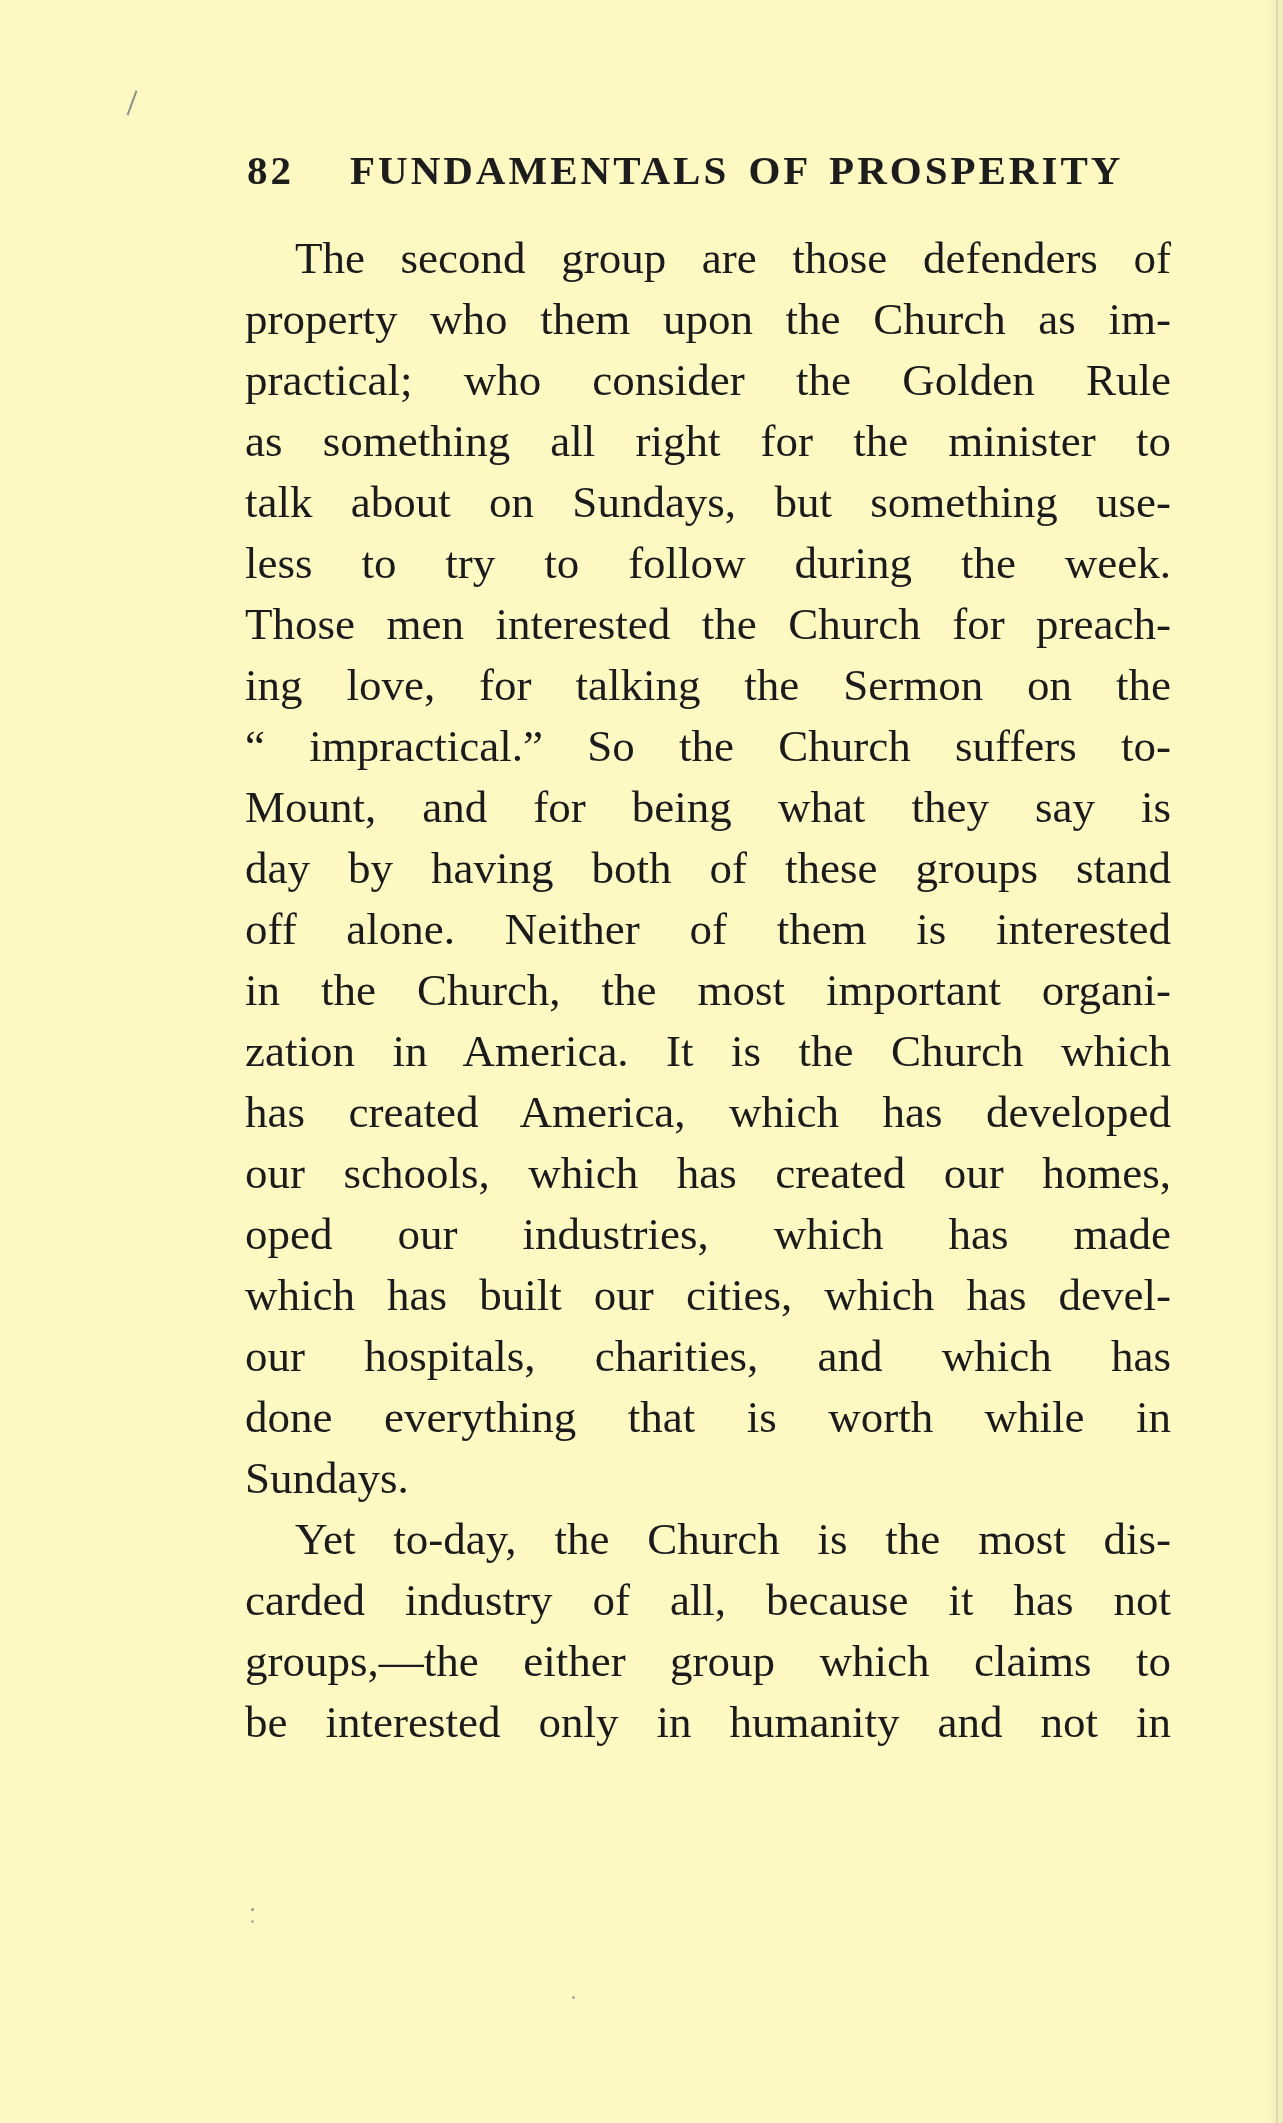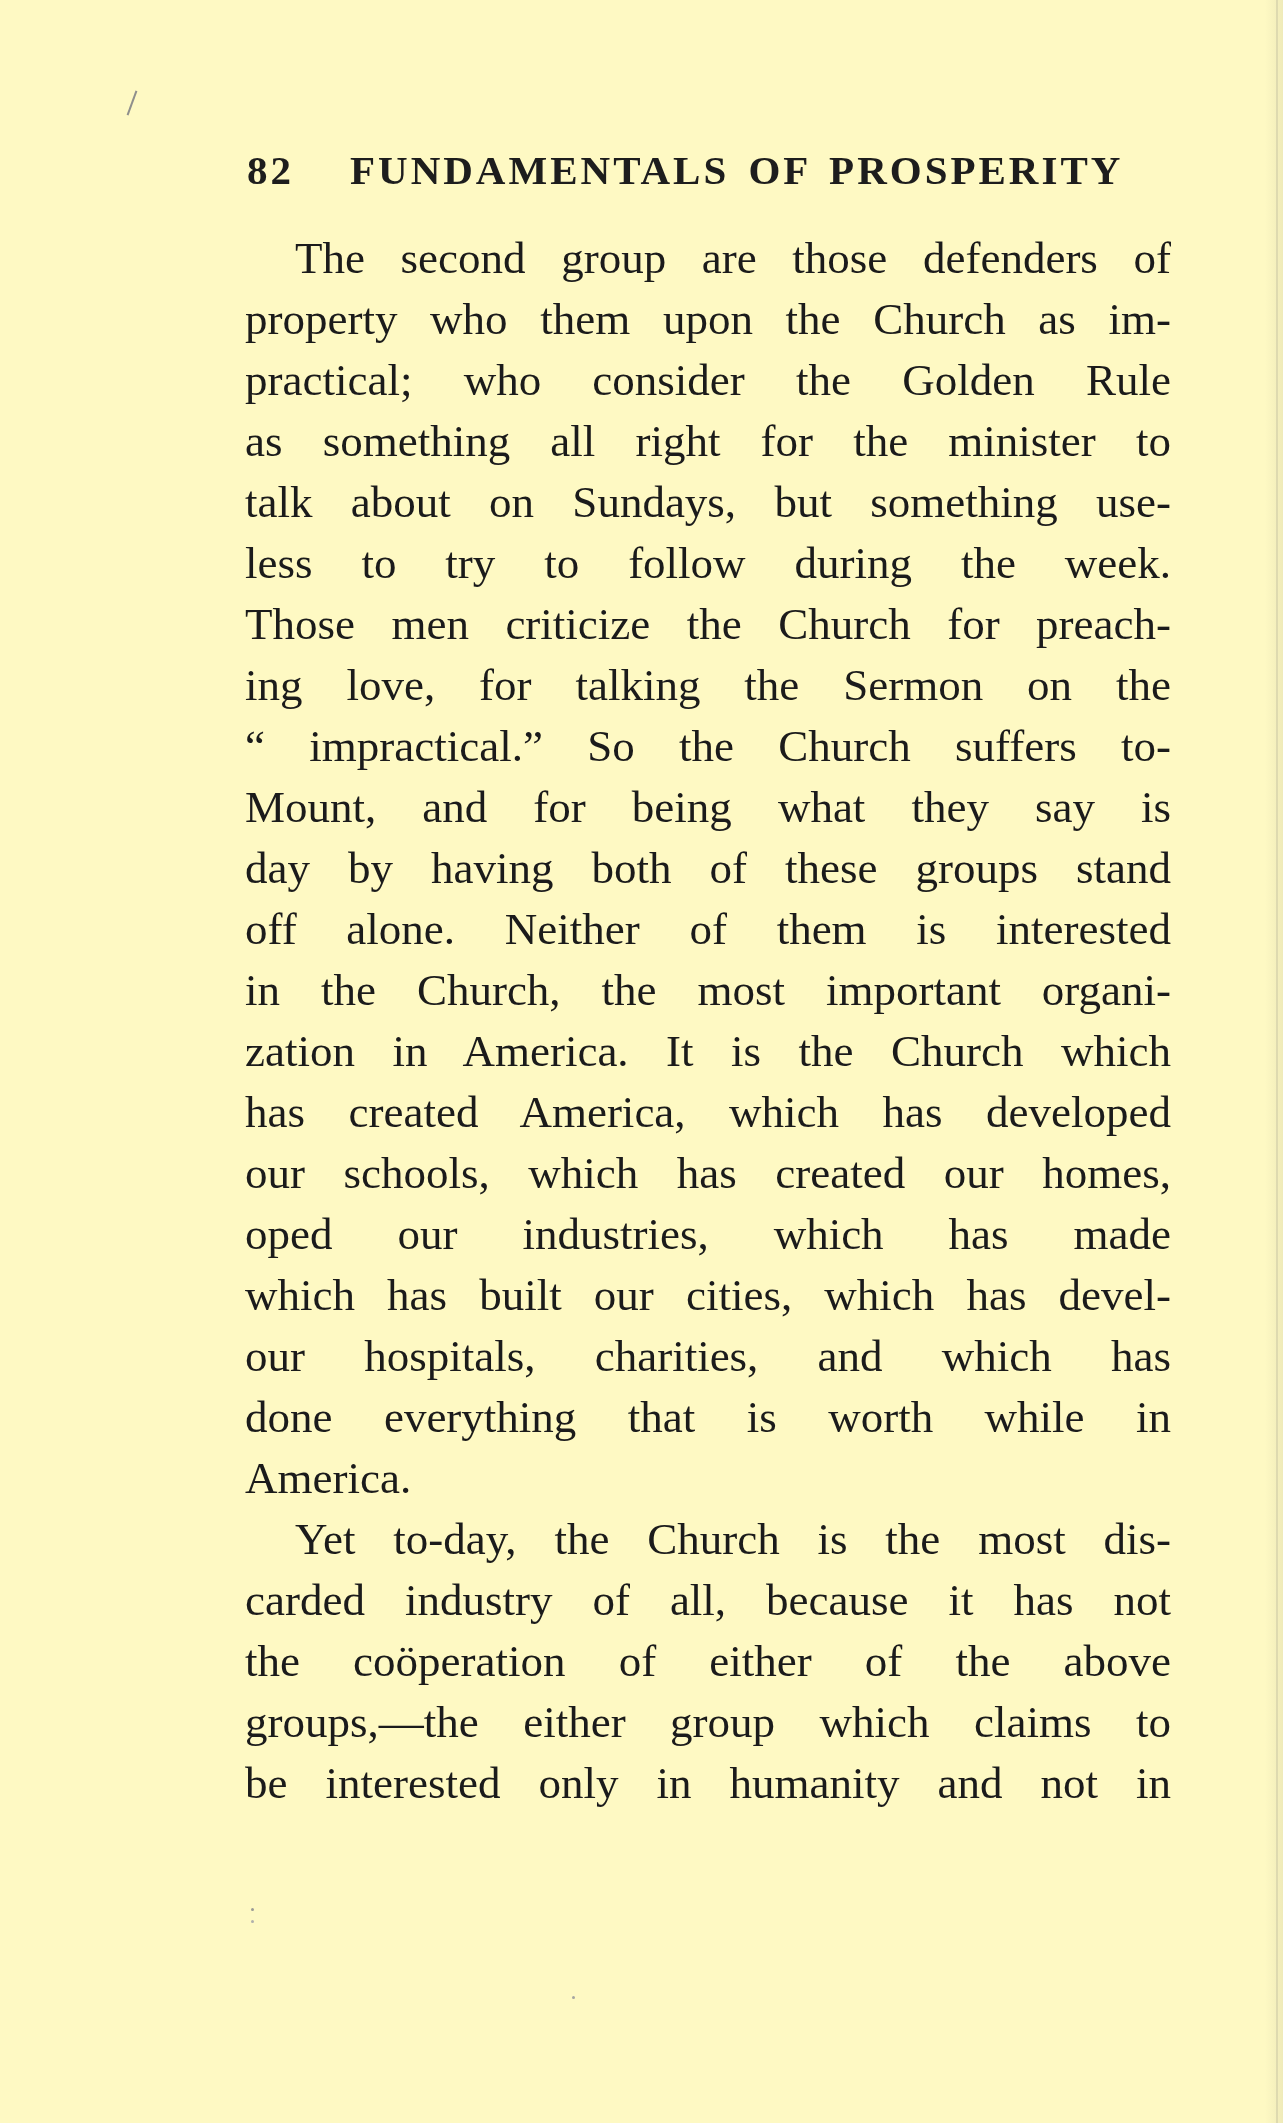--- a/index.html
+++ b/index.html
@@ -128,40 +128,39 @@
   </div>
 
   <div class="text-block">
       <div class="paragraph">
         <div class="line first">The second group are those defenders of</div>
         <div class="line">property who them upon the Church as im-</div>
         <div class="line">practical; who consider the Golden Rule</div>
         <div class="line">as something all right for the minister to</div>
         <div class="line">talk about on Sundays, but something use-</div>
         <div class="line">less to try to follow during the week.</div>
-        <div class="line">Those men criticize the Church for preach-</div>
+        <div class="line">Those men interested the Church for preach-</div>
         <div class="line">ing love, for talking the Sermon on the</div>
         <div class="line">“ impractical.” So the Church suffers to-</div>
         <div class="line">Mount, and for being what they say is</div>
         <div class="line">day by having both of these groups stand</div>
         <div class="line">off alone. Neither of them is interested</div>
         <div class="line">in the Church, the most important organi-</div>
         <div class="line">zation in America. It is the Church which</div>
         <div class="line">has created America, which has developed</div>
         <div class="line">our schools, which has created our homes,</div>
         <div class="line">oped our industries, which has made</div>
         <div class="line">which has built our cities, which has devel-</div>
         <div class="line">our hospitals, charities, and which has</div>
         <div class="line">done everything that is worth while in</div>
-        <div class="line para-end">America.</div>
+        <div class="line para-end">Sundays.</div>
       </div>
       <div class="paragraph">
         <div class="line first">Yet to-day, the Church is the most dis-</div>
         <div class="line">carded industry of all, because it has not</div>
-        <div class="line">the coöperation of either of the above</div>
         <div class="line">groups,—the either group which claims to</div>
         <div class="line">be interested only in humanity and not in</div>
       </div>
     </div>
 
   <div class="speck-1"></div>
   <div class="speck-2"></div>
   <div class="speck-3"></div>
 
   <div class="right-edge"></div>

